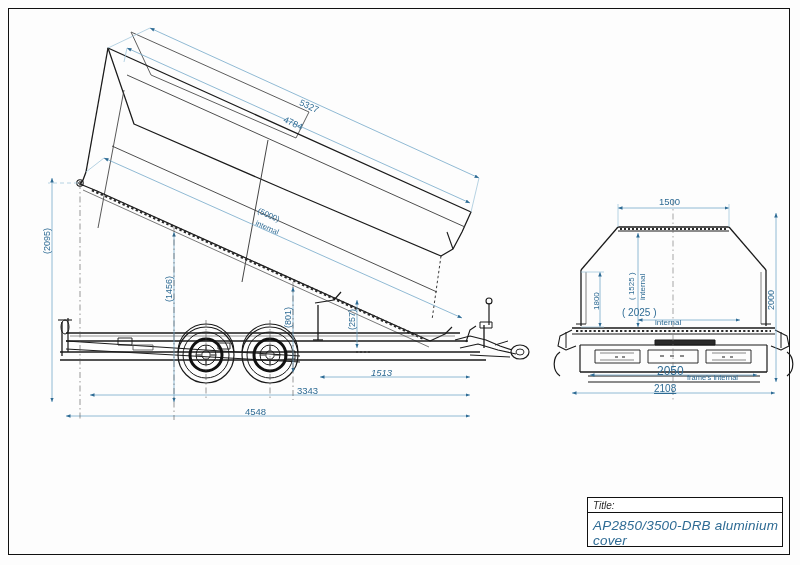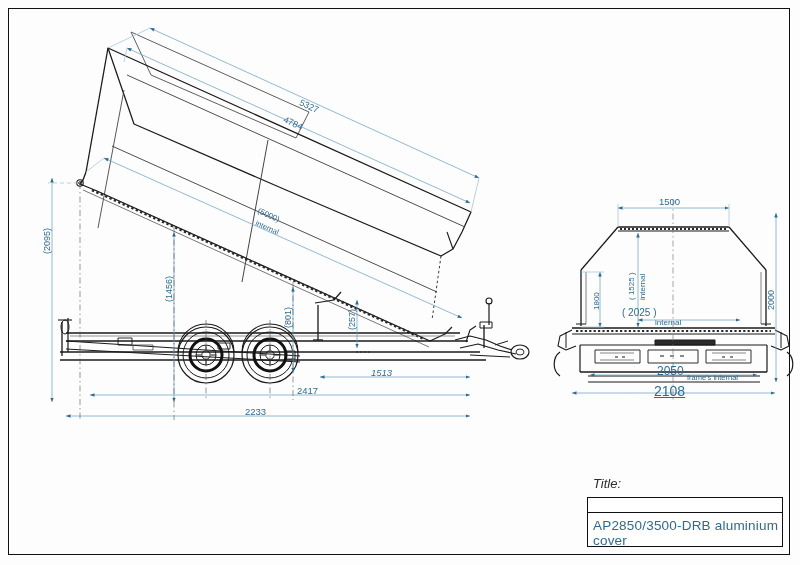--- a/index.html
+++ b/index.html
@@ -2,22 +2,22 @@
 <html><head>
 <meta charset="utf-8">
 <style>
   html,body{margin:0;padding:0;background:#ffffff;}
   body{width:800px;height:565px;font-family:"Liberation Sans",sans-serif;overflow:hidden;}
   #sheet{position:relative;width:800px;height:565px;background:#fdfdfd;}
   #border{position:absolute;left:8px;top:8px;width:782px;height:547px;border:1.4px solid #111;box-sizing:border-box;}
   svg{position:absolute;left:0;top:0;}
   .dimtxt{position:absolute;color:#2e6b94;font-family:"Liberation Sans",sans-serif;white-space:nowrap;}
   #titleblock{position:absolute;left:587px;top:497px;width:196px;height:50px;border:1.3px solid #111;box-sizing:border-box;background:#ffffff;}
-  #tb-label{position:absolute;left:593px;top:476px;font-size:13px;font-style:italic;color:#2b2b2b;}
-  #tb-value{position:absolute;left:593px;top:518px;font-size:13.5px;color:#2e6b94;letter-spacing:.2px;}
+  #tb-label{position:absolute;left:593px;top:500px;font-size:10px;font-style:italic;color:#2b2b2b;}
+  #tb-value{position:absolute;left:593px;top:518px;font-size:13.5px;font-style:italic;color:#2e6b94;letter-spacing:.2px;}
   #tb-divider{position:absolute;left:587px;top:512px;width:196px;height:1px;background:#111;}
 </style>
 </head>
 <body>
 
 <div id="sheet">
 
   <div id="border"></div>
 
   <svg width="800" height="565">
@@ -239,39 +239,39 @@
   <div class="dimtxt" style="left:42px;top:254px;font-size:9px;transform:rotate(-90deg);transform-origin:left top;">(2095)</div>
 
   <div class="dimtxt" style="left:164px;top:302px;font-size:9px;transform:rotate(-90deg);transform-origin:left top;">(1456)</div>
 
   <div class="dimtxt" style="left:283px;top:328px;font-size:9px;transform:rotate(-90deg);transform-origin:left top;">(801)</div>
 
   <div class="dimtxt" style="left:347px;top:330px;font-size:9px;transform:rotate(-90deg);transform-origin:left top;">(257)</div>
 
   <div class="dimtxt" style="left:371px;top:367px;font-size:9.5px;font-style:italic;">1513</div>
 
-  <div class="dimtxt" style="left:297px;top:385px;font-size:9.5px;">2417</div>
-
-  <div class="dimtxt" style="left:245px;top:406px;font-size:9.5px;">2233</div>
+  <div class="dimtxt" style="left:297px;top:385px;font-size:9.5px;">3343</div>
+
+  <div class="dimtxt" style="left:245px;top:406px;font-size:9.5px;">4548</div>
 
   <div class="dimtxt" style="left:659px;top:196px;font-size:9.5px;">1500</div>
 
   <div class="dimtxt" style="left:592px;top:310px;font-size:8px;transform:rotate(-90deg);transform-origin:left top;">1800</div>
 
   <div class="dimtxt" style="left:627px;top:300px;font-size:8px;transform:rotate(-90deg);transform-origin:left top;">( 1525 )</div>
   <div class="dimtxt" style="left:638px;top:300px;font-size:8px;transform:rotate(-90deg);transform-origin:left top;">internal</div>
 
   <div class="dimtxt" style="left:622px;top:307px;font-size:10px;">( 2025 )</div>
   <div class="dimtxt" style="left:655px;top:318px;font-size:8px;">internal</div>
 
   <div class="dimtxt" style="left:766px;top:310px;font-size:9px;transform:rotate(-90deg);transform-origin:left top;">2000</div>
 
   <div class="dimtxt" style="left:657px;top:364px;font-size:12px;">2050</div>
   <div class="dimtxt" style="left:675px;top:373px;font-size:7.5px;padding-left:12px;">frame's internal</div>
 
-  <div class="dimtxt" style="left:654px;top:383px;font-size:14px;text-decoration:underline;">2108</div>
+  <div class="dimtxt" style="left:654px;top:383px;font-size:10px;text-decoration:underline;">2108</div>
 
   <div id="titleblock"></div>
   <div id="tb-divider"></div>
   <div id="tb-label">Title:</div>
   <div id="tb-value">AP2850/3500-DRB aluminium cover</div>
 
 </div>
 
 </body></html>

